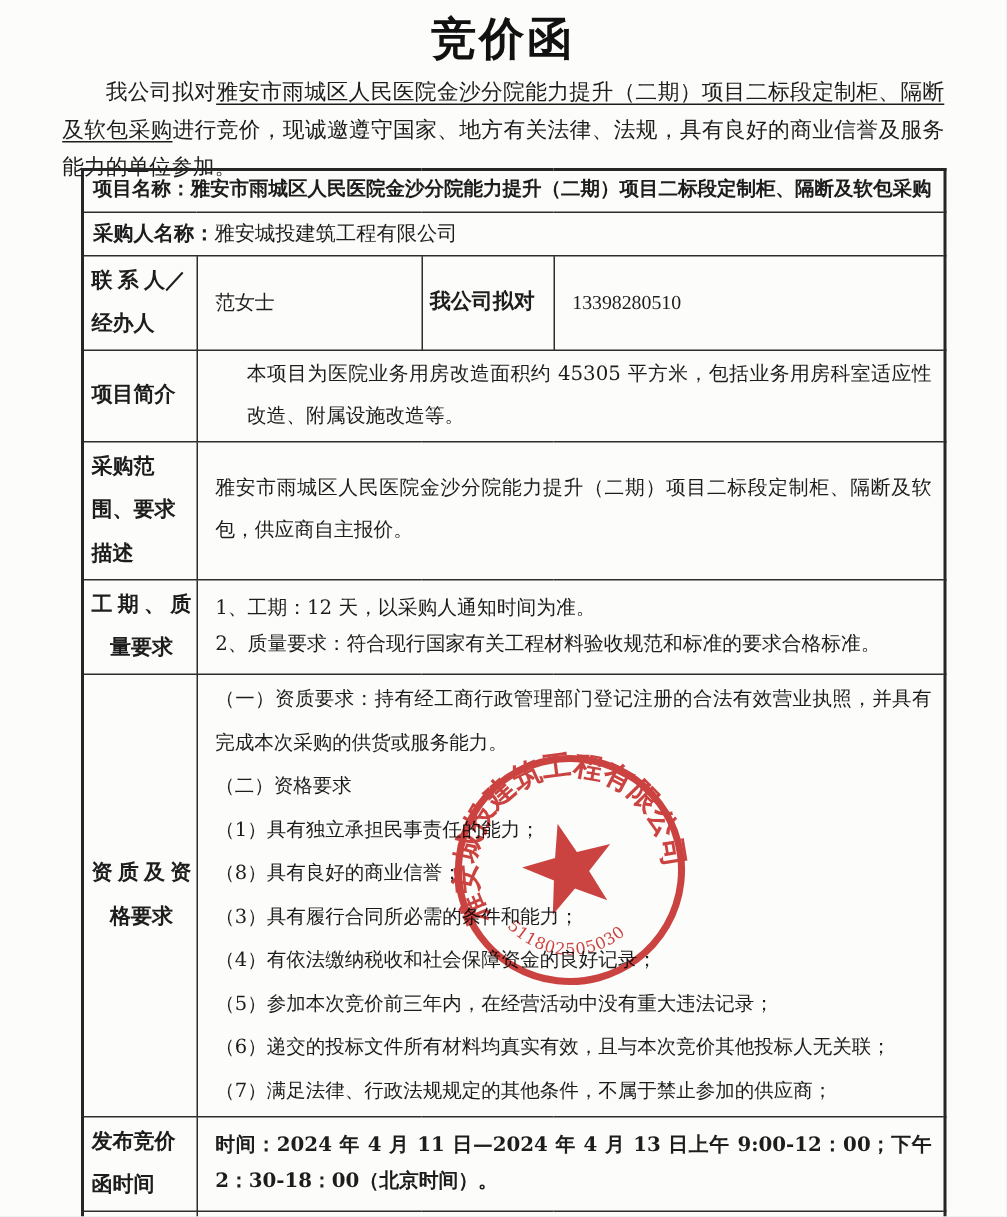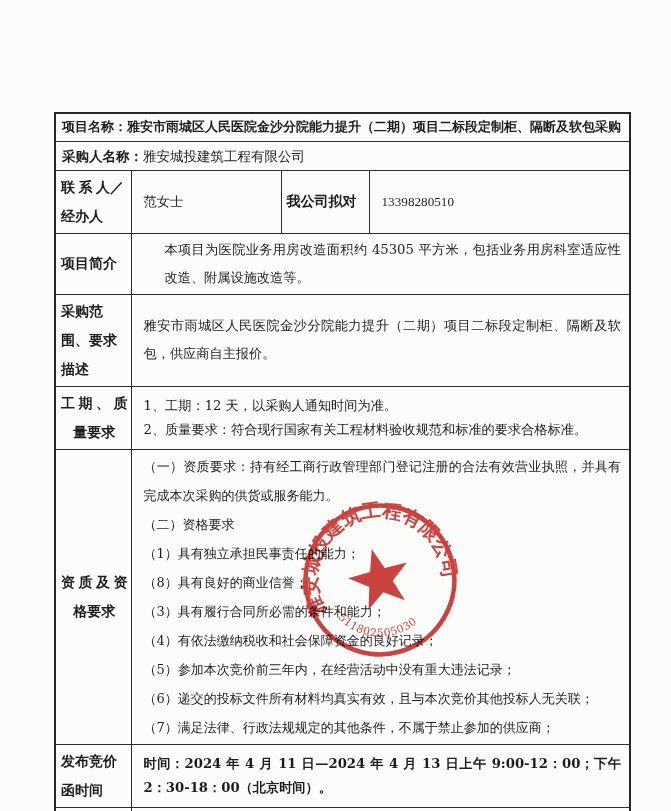--- a/index.html
+++ b/index.html
@@ -58,21 +58,23 @@
     opacity:0.88; mix-blend-mode:multiply;
     transform:rotate(-15deg);
     pointer-events:none;
   }
 </style>
 </head>
 <body>
 
 <div class="page">
 
+  <h1 class="doc-title">竞价函</h1>
 
+  <p class="intro"><span>我公司拟对</span><span class="u">雅安市雨城区人民医院金沙分院能力提升（二期）项目二标段定制柜、隔断及软包采购</span><span>进行竞价，现诚邀遵守国家、地方有关法律、法规，具有良好的商业信誉及服务能力的单位参加。</span></p>
 
   <table class="doc">
     <colgroup>
         <col style="width:76px">
         <col style="width:150px">
         <col style="width:88px">
         <col>
       </colgroup>
 
     <tbody>

